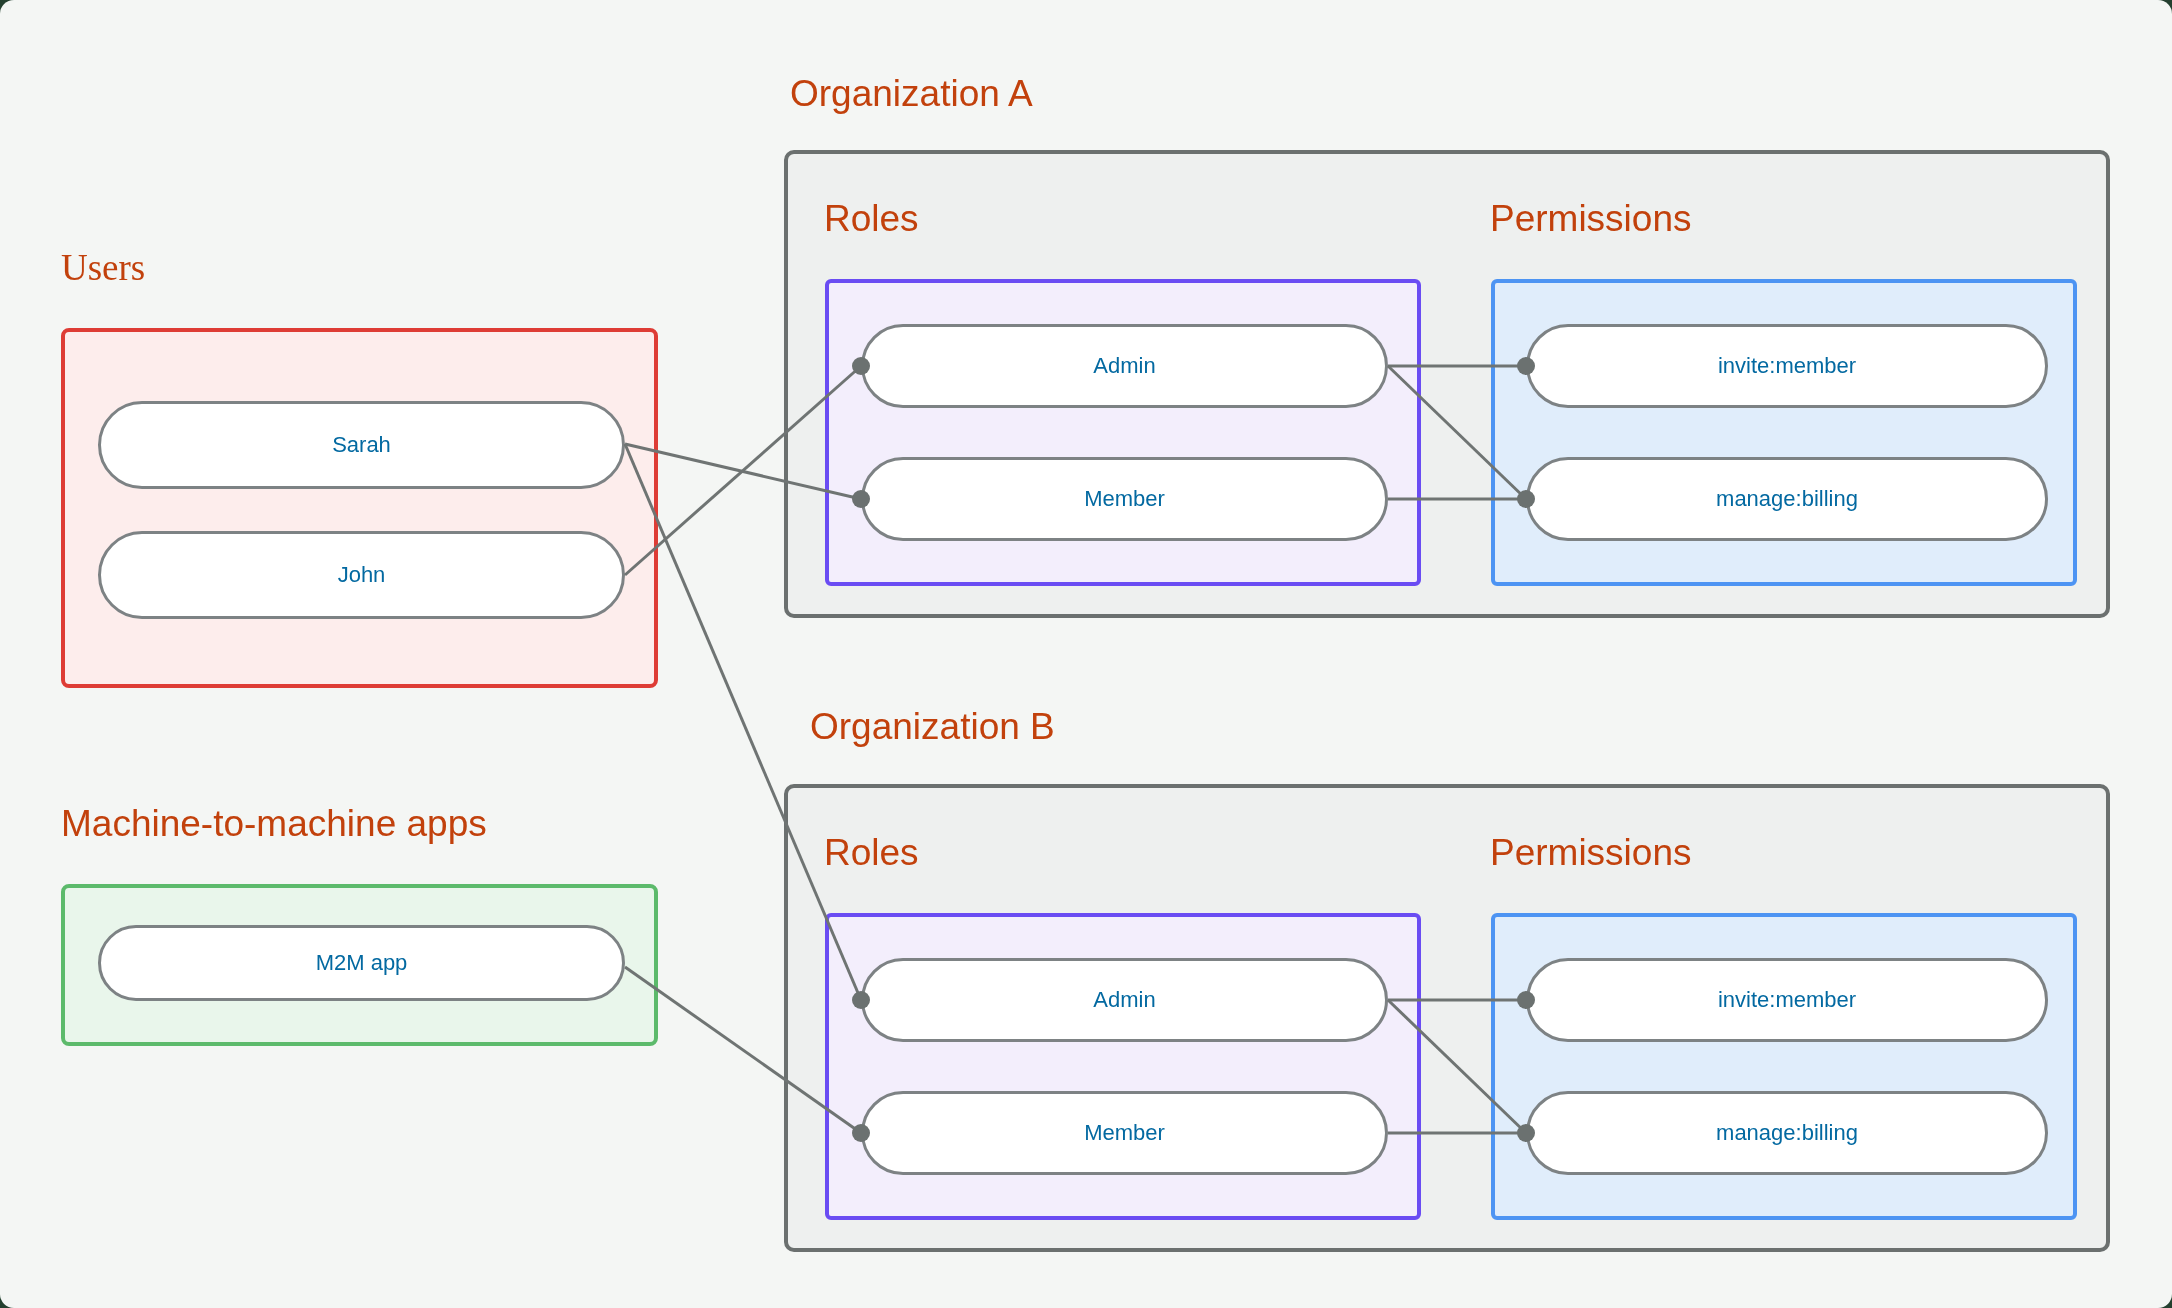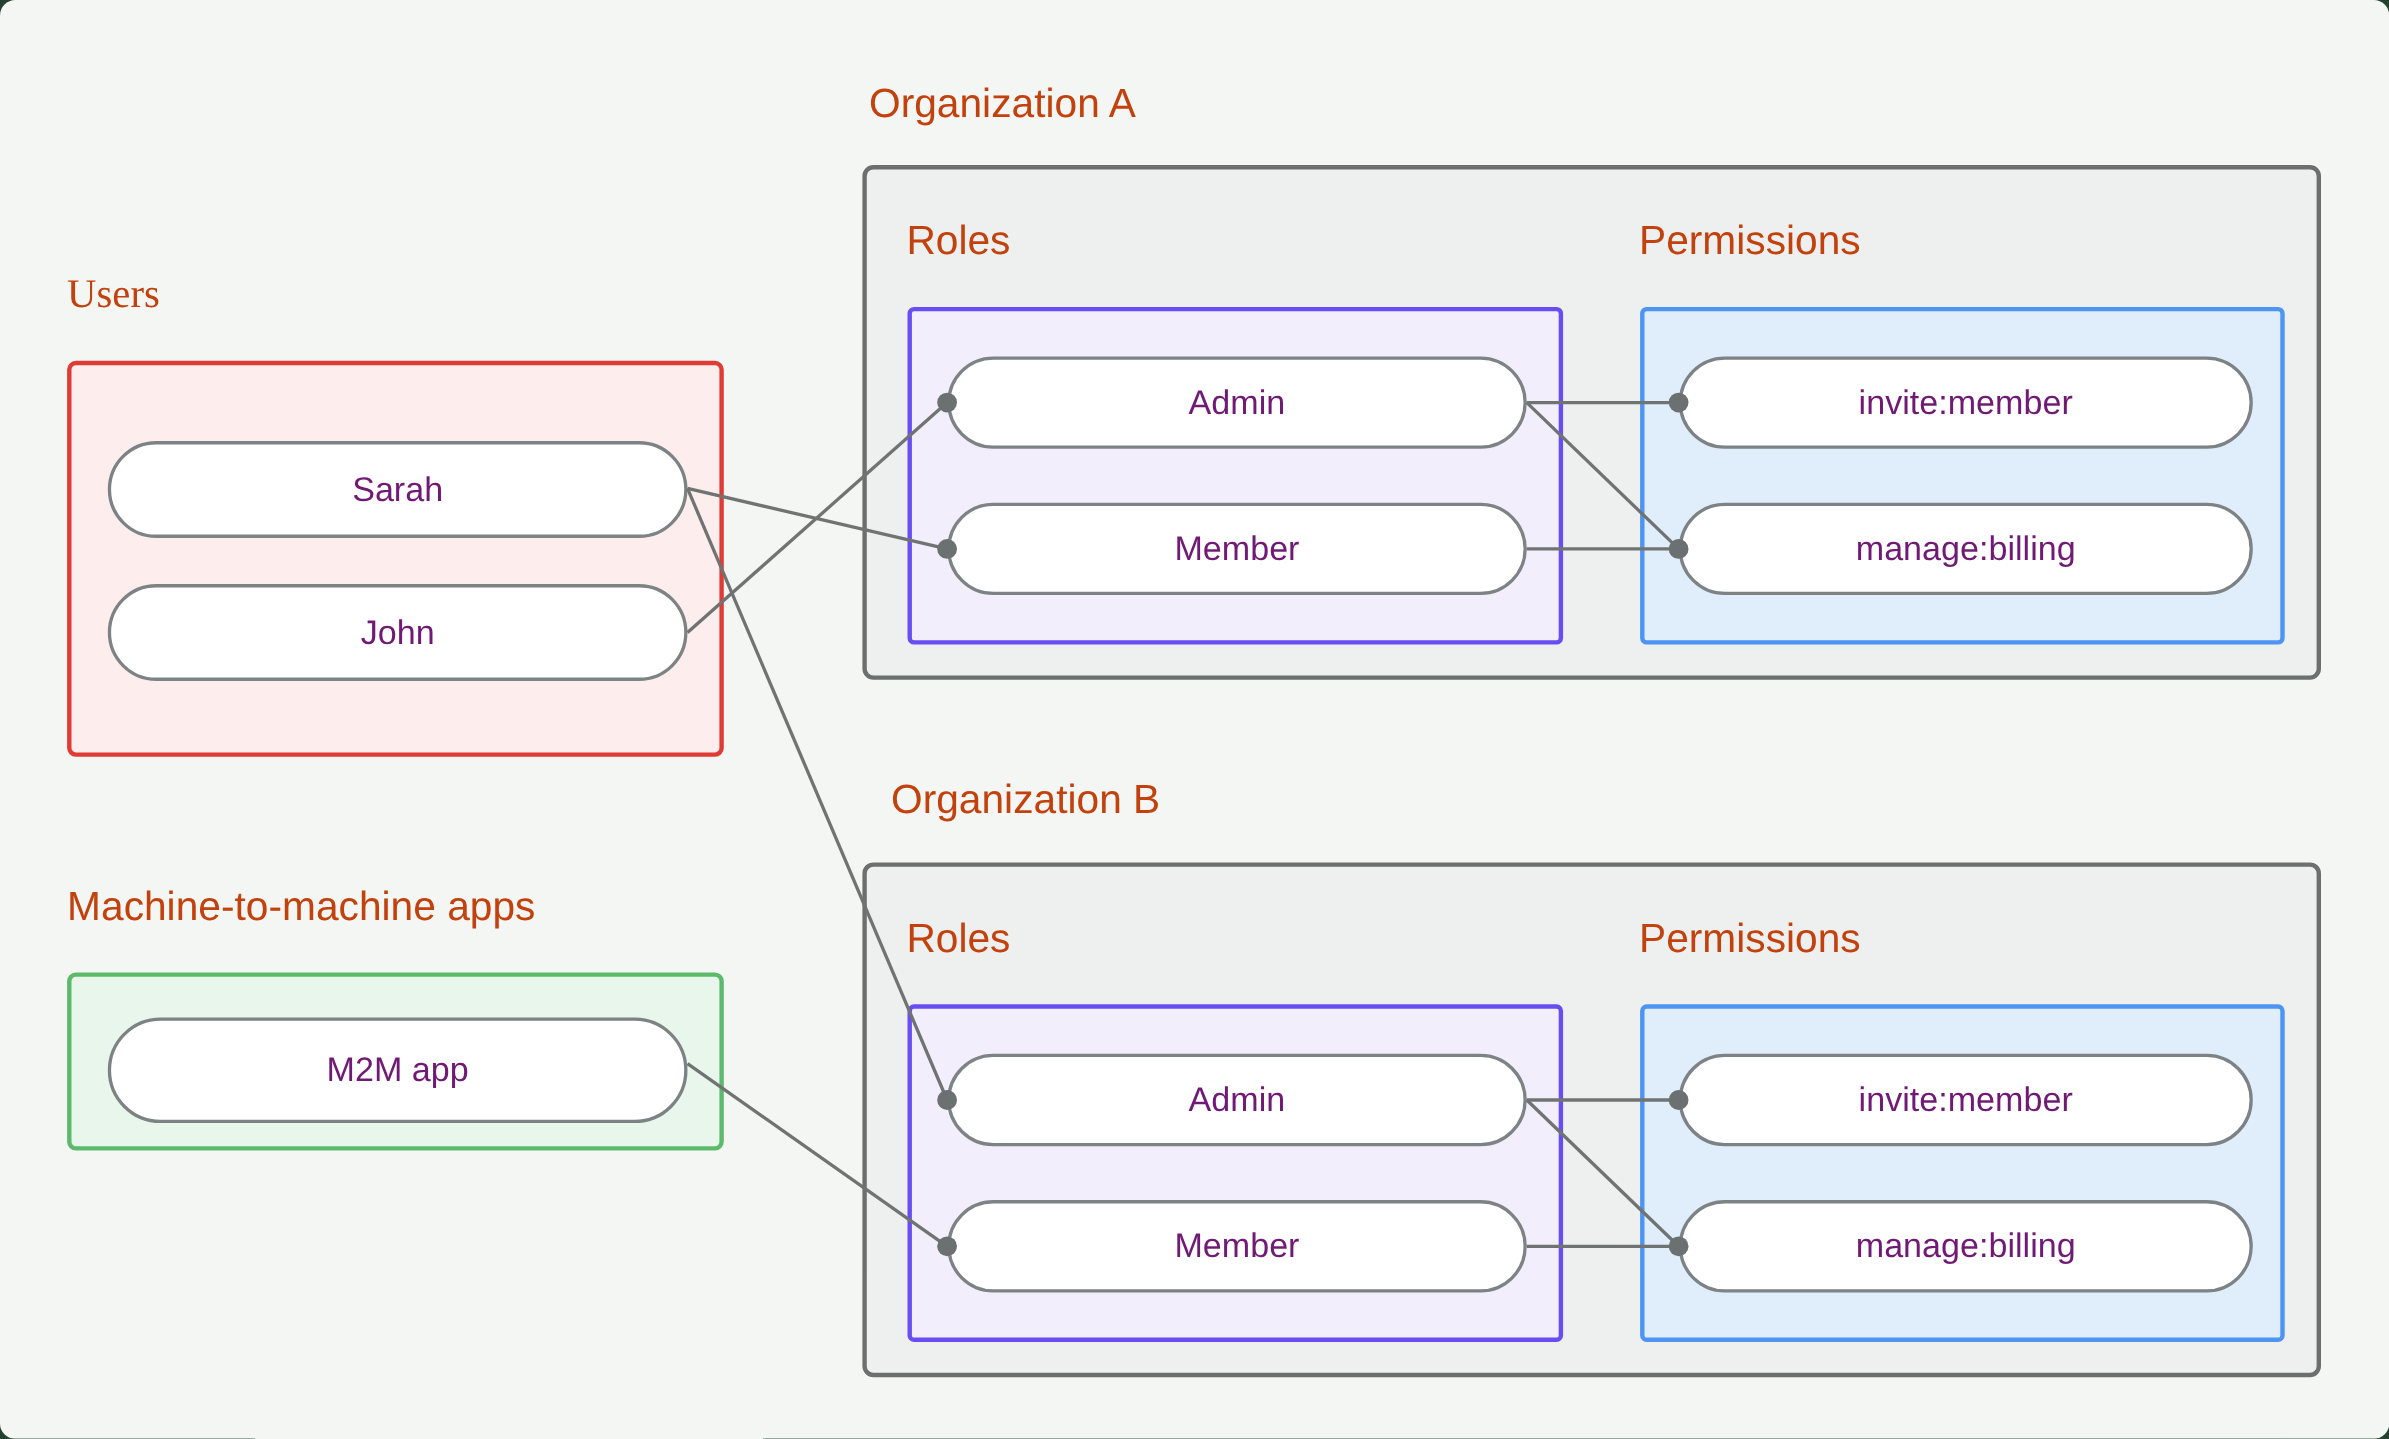--- a/index.html
+++ b/index.html
@@ -38,23 +38,23 @@
   .roles-box   { border: 4px solid #6a4cf3; background: #f3eefc; border-radius: 6px; }
   .perms-box   { border: 4px solid #4d94f3; background: #e0edfb; border-radius: 6px; }
   .node {
     position: absolute;
     background: #ffffff;
     border: 3px solid #7d8284;
     border-radius: 999px;
     display: flex;
     align-items: center;
     justify-content: center;
-    font-size: 31px;
+    font-size: 22px;
     font-weight: 400;
-    color: #701a75;
+    color: #0369a1;
     box-sizing: border-box;
     z-index: 2;
     white-space: nowrap;
   }
   .edges {
     position: absolute;
     left: 0; top: 0;
     width: 2172px;
     height: 1308px;
     z-index: 4;
@@ -68,21 +68,21 @@
 
 <div class="stage">
 
   <div class="heading" style="left:61px; top:247px;font-family:Liberation Serif, serif;">Users</div>
   <div class="group-box users-box" style="left:61px; top:328px; width:597px; height:360px;"></div>
   <div class="node" style="left:98px; top:531px; width:527px; height:88px;">John</div>
   <div class="node" style="left:98px; top:401px; width:527px; height:88px;">Sarah</div>
 
   <div class="heading" style="left:61px; top:803px;">Machine-to-machine apps</div>
   <div class="group-box m2m-box" style="left:61px; top:884px; width:597px; height:162px;"></div>
-  <div class="node" style="left:98px; top:925px; width:527px; height:96px;">M2M app</div>
+  <div class="node" style="left:98px; top:925px; width:527px; height:76px;">M2M app</div>
 
   <div class="heading" style="left:790px; top:73px;">Organization A</div>
   <div class="group-box org-box" style="left:784px; top:150px; width:1326px; height:468px;"></div>
   <div class="heading" style="left:824px; top:198px;">Roles</div>
   <div class="group-box roles-box" style="left:825px; top:279px; width:596px; height:307px;"></div>
   <div class="node" style="left:861px; top:324px; width:527px; height:84px;">Admin</div>
   <div class="node" style="left:861px; top:457px; width:527px; height:84px;">Member</div>
   <div class="heading" style="left:1490px; top:198px;">Permissions</div>
   <div class="group-box perms-box" style="left:1491px; top:279px; width:586px; height:307px;"></div>
   <div class="node" style="left:1526px; top:324px; width:522px; height:84px;">invite:member</div>

